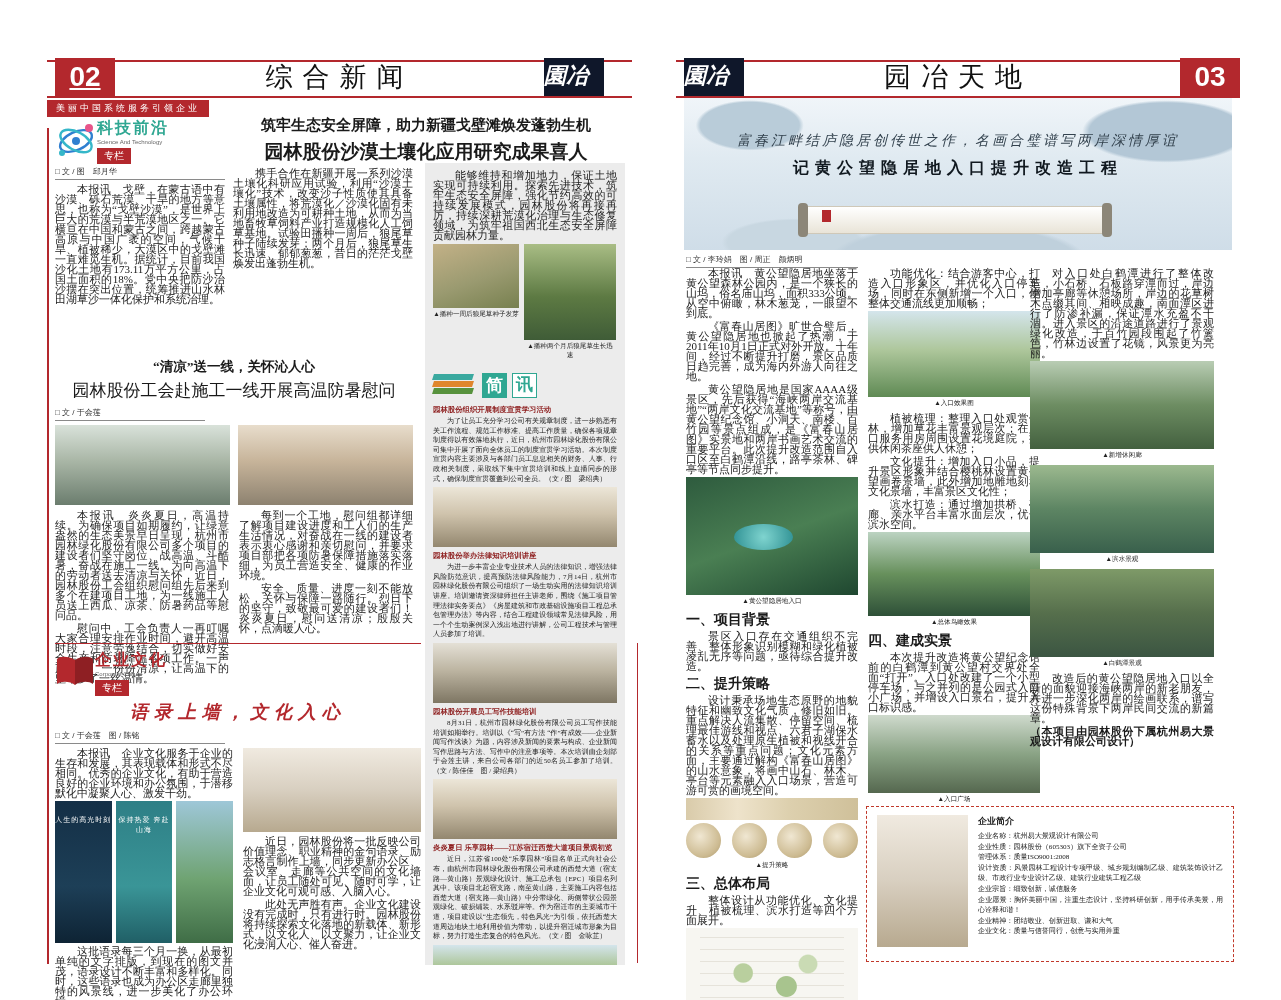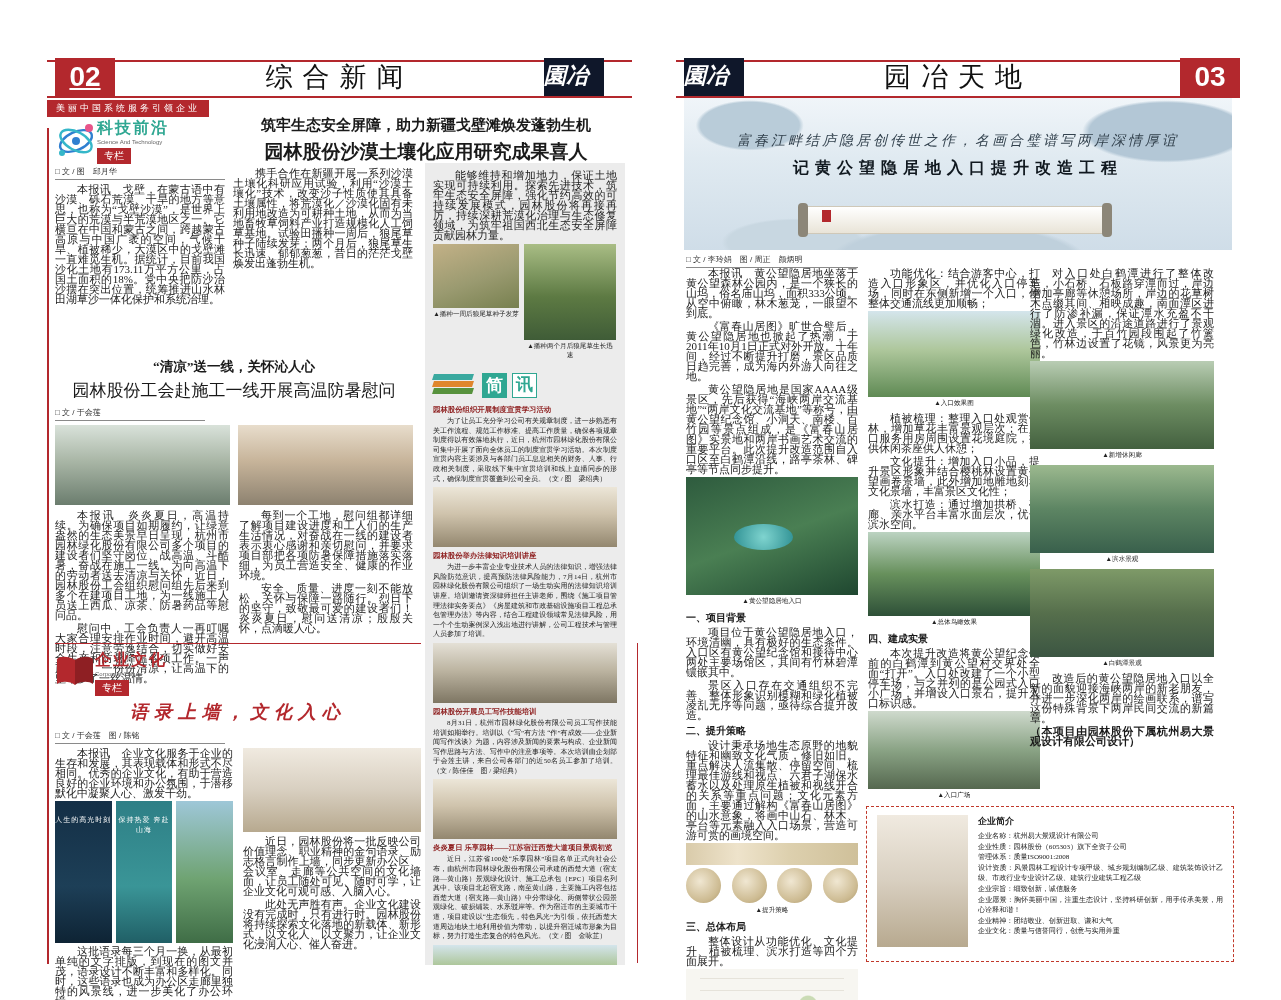--- a/index.html
+++ b/index.html
@@ -20,21 +20,21 @@
         font-size:27px;letter-spacing:10px;line-height:34px;color:#111;}
   .slogan{position:absolute;left:0;top:42px;background:#b3282d;color:#fff;
         font-size:9px;letter-spacing:3px;padding:2px 9px;font-family:"Liberation Sans",sans-serif;}
 
   
   .p{font-size:11px;line-height:10px;text-align:justify;text-indent:2em;margin:0 0 3px;}
   .psm{font-size:7px;line-height:9.6px;text-align:justify;text-indent:2em;margin:0 0 3px;}
   .byline{font-size:8px;color:#333;border-bottom:1px solid #8a8a8a;padding-bottom:2px;margin-bottom:4px;
           font-family:"Liberation Sans",sans-serif;}
   .cap{font-size:6.6px;text-align:center;color:#222;margin:2px 0 5px;font-family:"Liberation Sans",sans-serif;}
-  .hsec{font-size:10px;font-weight:bold;margin:4px 0 2px;}
+  .hsec{font-size:14px;font-weight:bold;margin:4px 0 2px;}
   .ph{width:100%;display:block;}
 
   
   .badge{display:flex;align-items:center;}
   .badge .t1{font-size:16px;font-weight:bold;letter-spacing:2px;}
   .badge .t2{font-size:6px;color:#666;font-family:"Liberation Sans",sans-serif;}
   .badge .tag{display:inline-block;background:#b3282d;color:#fff;font-size:10px;padding:1px 7px;margin-top:2px;}
   .teal{color:#2fa792;}
   .red{color:#b3282d;}
 
@@ -295,21 +295,20 @@
 
   <div id="r-byline" class="byline">□ 文 / 李玲娟　图 / 周正　颜炳明</div>
 
   <div class="rcol" id="rc1">
     <p class="p">本报讯　黄公望隐居地坐落于黄公望森林公园内，是一个狭长的山坞，俗名庙山坞，面积333公顷。从空中俯瞰，林木葱茏，一眼望不到底。</p>
     <p class="p">《富春山居图》旷世合璧后，黄公望隐居地也掀起了热潮，于2011年10月1日正式对外开放。十年间，经过不断提升打磨，景区品质日趋完善，成为海内外游人向往之地。</p>
     <p class="p">黄公望隐居地是国家AAAA级景区，先后获得“海峡两岸交流基地”“两岸文化交流基地”等称号，由黄公望纪念馆、小洞天、南楼、百竹园等景点组成，是《富春山居图》实景地和两岸书画艺术交流的重要平台。此次提升改造范围自入口区至白鹤潭沿线，路亭茶林、碑亭等节点同步提升。</p>
     <div class="ph g-aerial" style="height:118px;margin-top:2px;"></div>
     <div class="cap">▲黄公望隐居地入口</div>
     <div class="hsec">一、项目背景</div>
-    <p class="p">项目位于黄公望隐居地入口，环境清幽，具有极好的生态条件。入口区有黄公望纪念馆和接待中心两处主要场馆区，其间有竹林碧潭镶嵌其中。</p>
     <p class="p">景区入口存在交通组织不完善、整体形象识别模糊和绿化植被凌乱无序等问题，亟待综合提升改造。</p>
     <div class="hsec">二、提升策略</div>
     <p class="p">设计秉承场地生态原野的地貌特征和幽致文化气质，修旧如旧。重点解决人流集散、停留空间、梳理最佳游线和视点、六君子湖保水蓄水以及处理原生植被和视线开合的关系等重点问题；文化元素方面，主要通过解构《富春山居图》的山水意象，将画中山石、林木、亭台等元素融入入口场景，营造可游可赏的画境空间。</p>
     <div class="ph g-scroll" style="height:22px;"></div>
     <div class="fans">
       <div class="fan"></div>
       <div class="fan"></div>
       <div class="fan"></div>
       <div class="fan"></div>
     </div>

